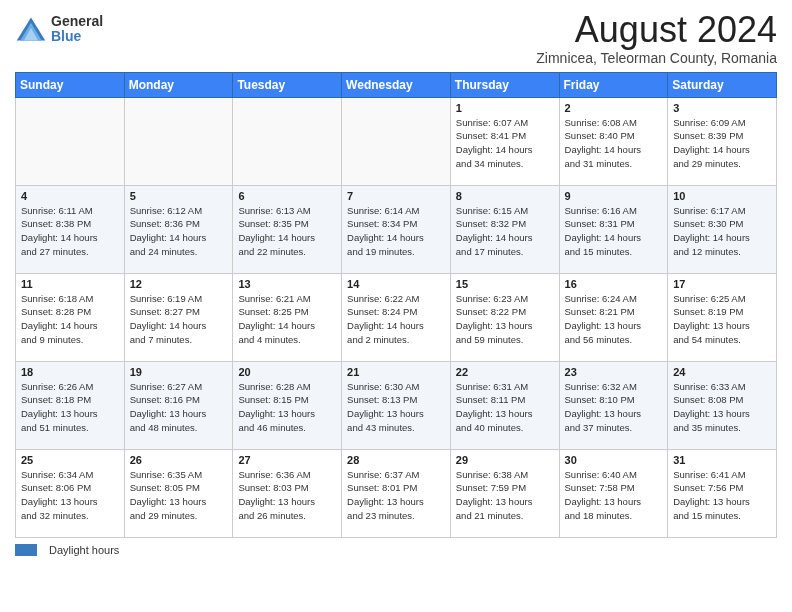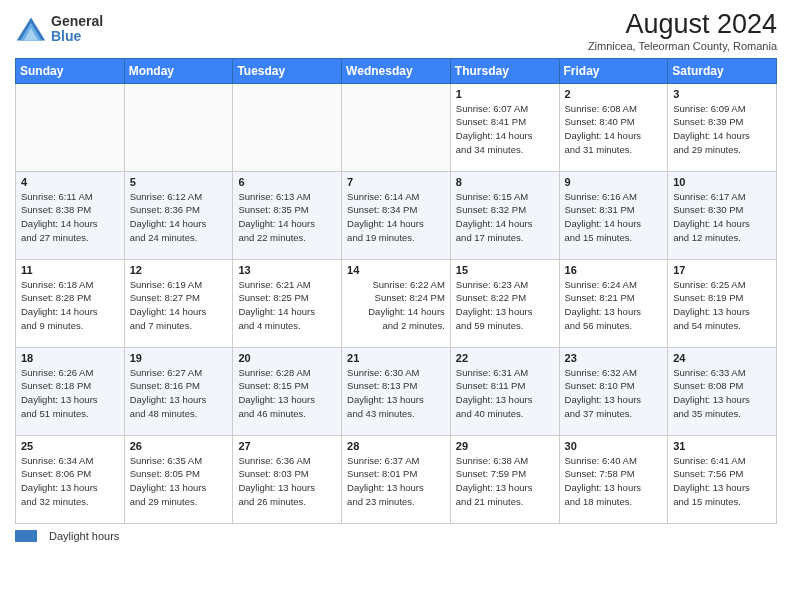--- a/index.html
+++ b/index.html
@@ -43,27 +43,27 @@
       color: #3a7abf;
     }
     .logo-icon {
       width: 32px;
       height: 28px;
     }
     .title-block {
       text-align: right;
     }
     .month-year {
-      font-size: 27px;
+      font-size: 36px;
       font-weight: normal;
       color: #222;
       line-height: 1.1;
     }
     .location {
-      font-size: 11px;
+      font-size: 14px;
       color: #444;
     }
     table {
       width: 100%;
       border-collapse: collapse;
       table-layout: fixed;
     }
     .day-header th {
       background: #3b82f6;
       color: #fff;
@@ -252,21 +252,21 @@
           </td>
           <td>
             <span class="day-num">13</span>
             <div class="day-info" style="white-space: pre-line;">Sunrise: 6:21 AM
 Sunset: 8:25 PM
 Daylight: 14 hours
 and 4 minutes.</div>
           </td>
           <td>
             <span class="day-num">14</span>
-            <div class="day-info" style="white-space: pre-line; text-align: right;">Sunrise: 6:22 AM
+            <div class="day-info" style="white-space: pre-line;">Sunrise: 6:22 AM
 Sunset: 8:24 PM
 Daylight: 14 hours
 and 2 minutes.</div>
           </td>
           <td>
             <span class="day-num">15</span>
             <div class="day-info" style="white-space: pre-line;">Sunrise: 6:23 AM
 Sunset: 8:22 PM
 Daylight: 13 hours
 and 59 minutes.</div>

